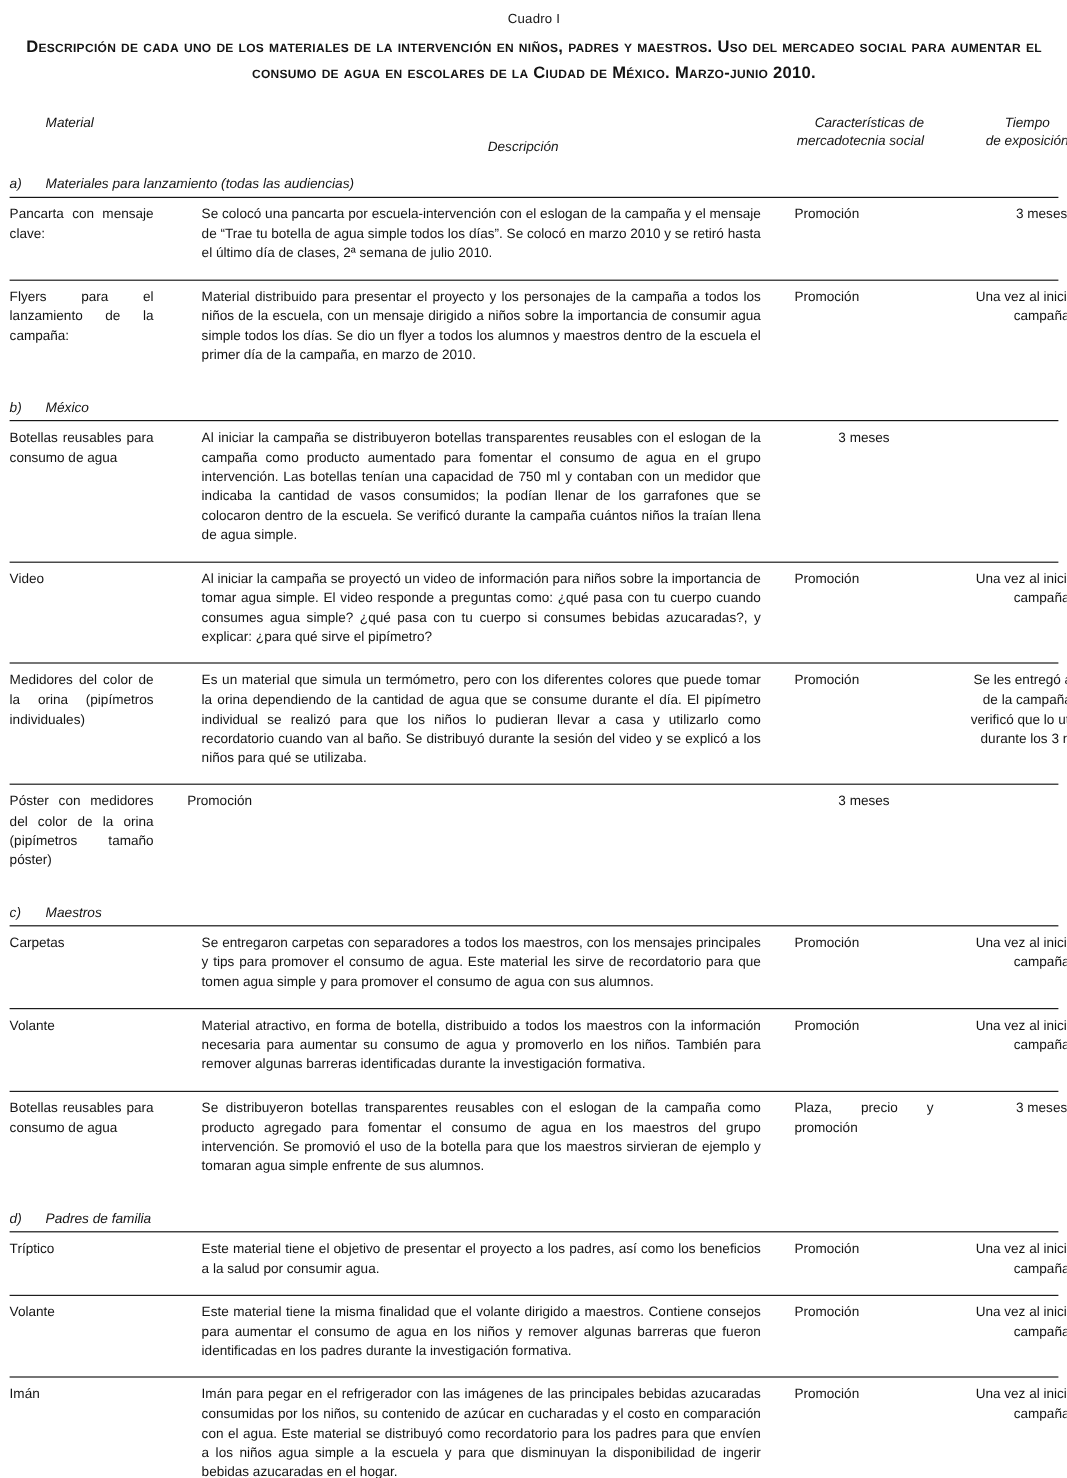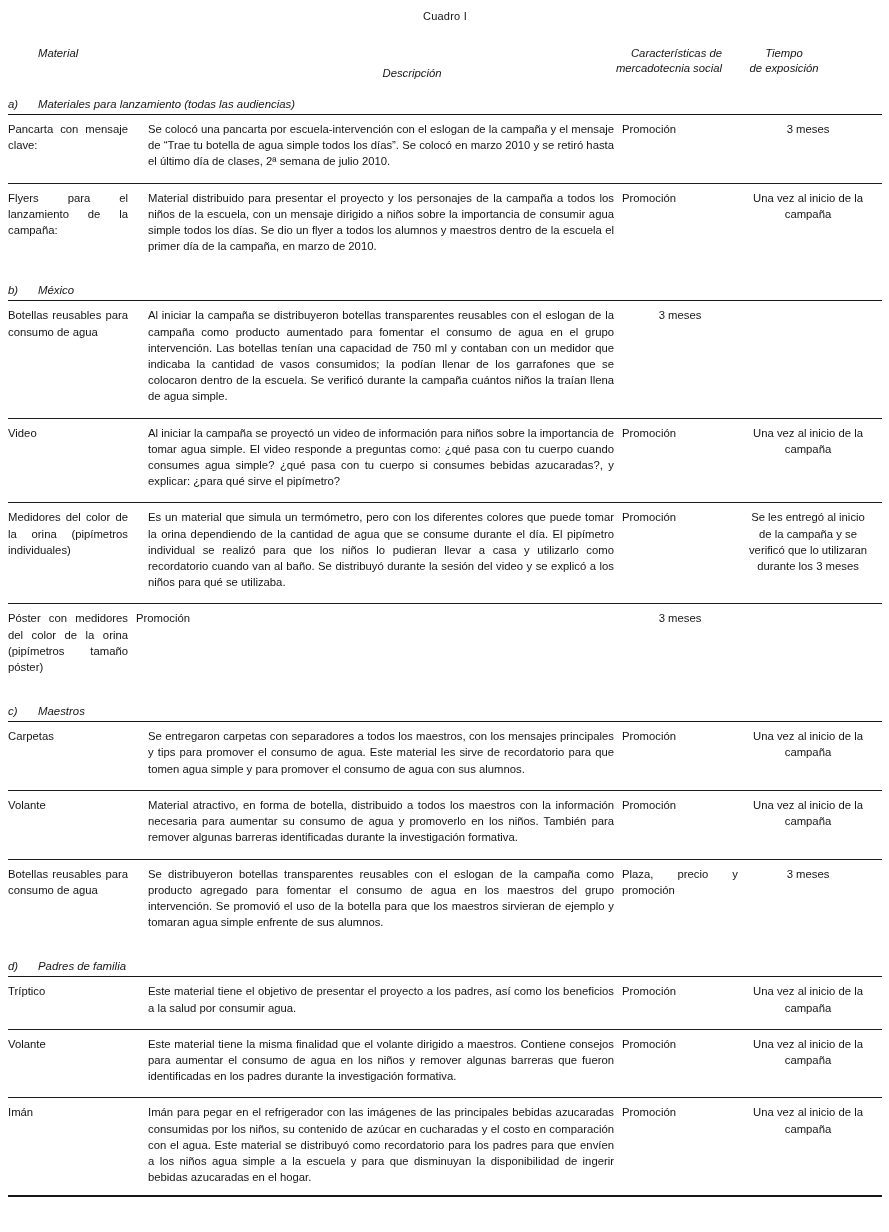--- a/index.html
+++ b/index.html
@@ -27,21 +27,21 @@
     line-height: 22px;
     letter-spacing: 0.25px;
     max-width: 852px;
     margin: 0 auto;
   }
 
   
   .col-headers {
     display: grid;
     grid-template-columns: 120px 478px 116px 124px;
-    column-gap: 0;
+    column-gap: 24px;
     margin-top: 24px;
     font-style: italic;
     font-size: 11.3px;
     line-height: 15px;
   }
   .ch { white-space: pre-line; }
   .ch-material { padding-left: 30px; }
   .ch-desc { text-align: center; padding-left: 90px; margin-top: 20px; }
   .ch-car { text-align: right; }
   .ch-tiempo { text-align: center; }
@@ -55,40 +55,41 @@
     font-size: 11.4px;
     padding-bottom: 4px;
     border-bottom: 1.5px solid #161616;
   }
   .section-label { width: 30px; flex: 0 0 30px; }
   .section-title { flex: 1; }
 
   .row {
     display: grid;
     grid-template-columns: 120px 478px 116px 124px;
-    column-gap: 8px;
+    column-gap: 28px;
     padding: 6px 0 13px 0;
     font-size: 11.3px;
     line-height: 16.2px;
   }
   .row + .row { border-top: 1.2px solid #1d1d1d; }
   .section:last-child .row:last-child { padding-bottom: 10px; }
 
   .cell-material { text-align: justify; }
   .cell-desc { text-align: justify; margin-left: 12px; }
   .cell-car { text-align: justify; }
   .cell-tiempo { text-align: center; }
 </style>
 </head>
 <body>
 
 <div class="page">
 
   <div class="title-block">
     <div class="table-label">Cuadro I</div>
+    <div class="table-title">Descripción de cada uno de los materiales de la intervención en niños, padres y maestros. Uso del mercadeo social para aumentar el consumo de agua en escolares de la Ciudad de México. Marzo-junio 2010.</div>
   </div>
 
   <div class="col-headers">
     <div class="ch ch-material">Material</div>
     <div class="ch ch-desc">Descripción</div>
     <div class="ch ch-car">Características de
 mercadotecnia social</div>
     <div class="ch ch-tiempo">Tiempo
 de exposición</div>
   </div>

